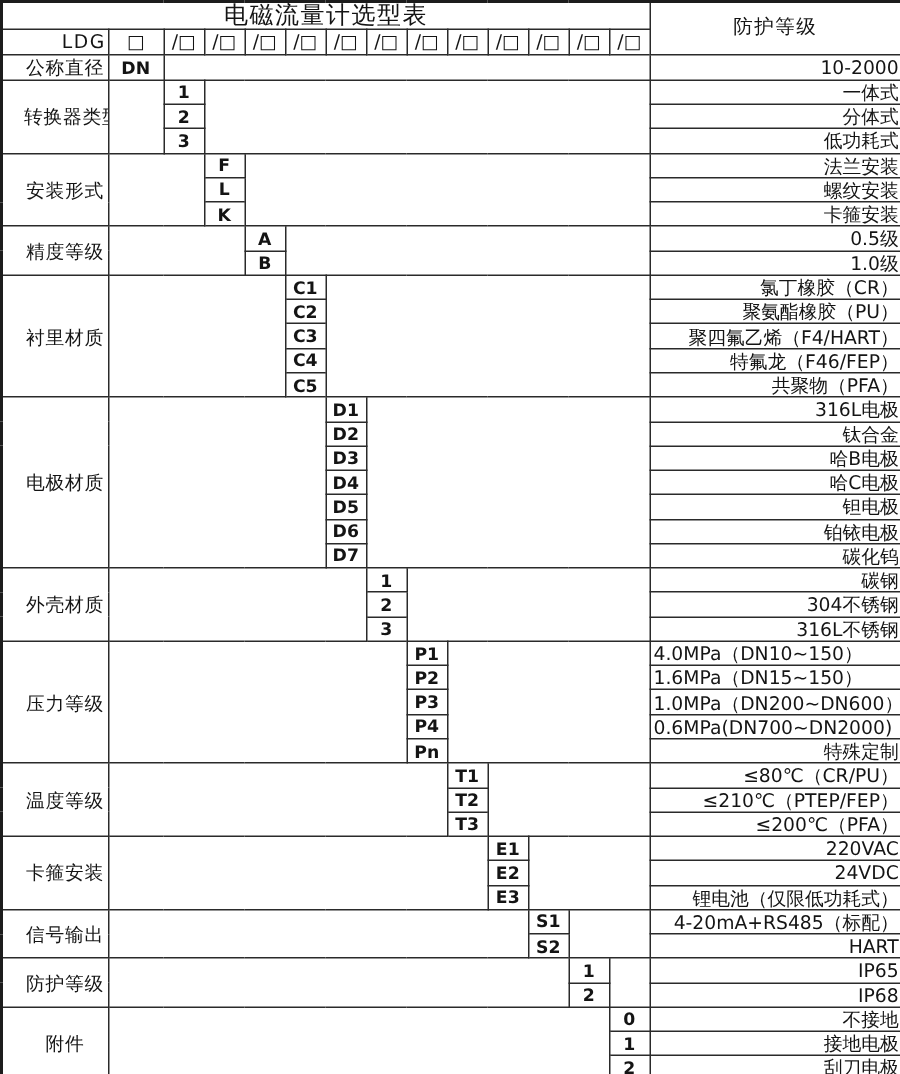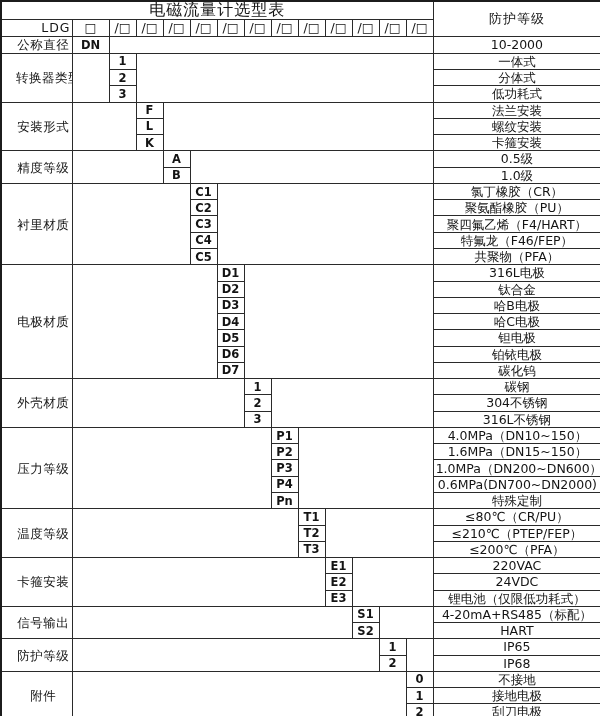--- a/index.html
+++ b/index.html
@@ -32,22 +32,22 @@
 
   tr.model-row td { height:17px; font-size:12.5px; }
   td.model-prefix { text-align:right; padding-left:6px; letter-spacing:1px; }
   td.slot { padding:0; font-size:12.5px; }
 
   tr.dn-row td { height:17px; }
   td.cat { text-align:center; padding-left:14px; font-size:12.5px; letter-spacing:0.5px; }
 
   tr.body-row > td { height:16.27px; }
   td.code { font-size:11.5px;font-weight:bold; }
-  td.desc { font-size:12.5px; }
-  td.desc.left { text-align:center; padding-left:2px; }
+  td.desc { font-size:12.5px;text-align:right; }
+  td.desc.left { text-align:left; padding-left:2px; }
   td.spacer { padding:0; }
 </style>
 </head>
 <body>
 
 <table class="selector">
   <colgroup>
     <col class="col-cat">
     <col class="col-dn">
     <col class="col-code">

